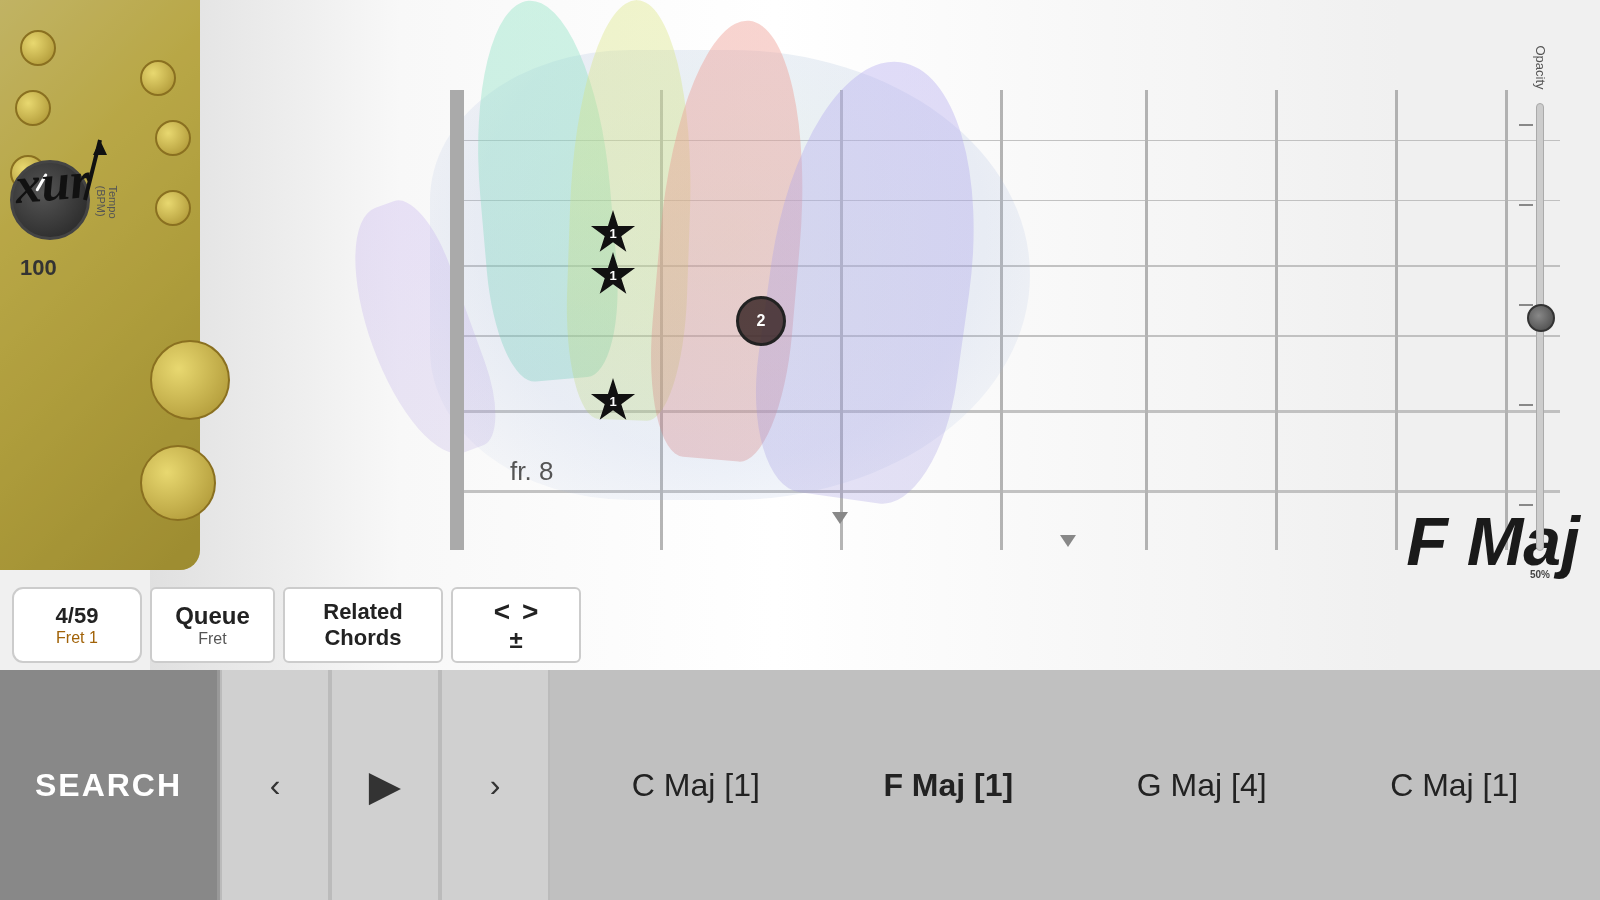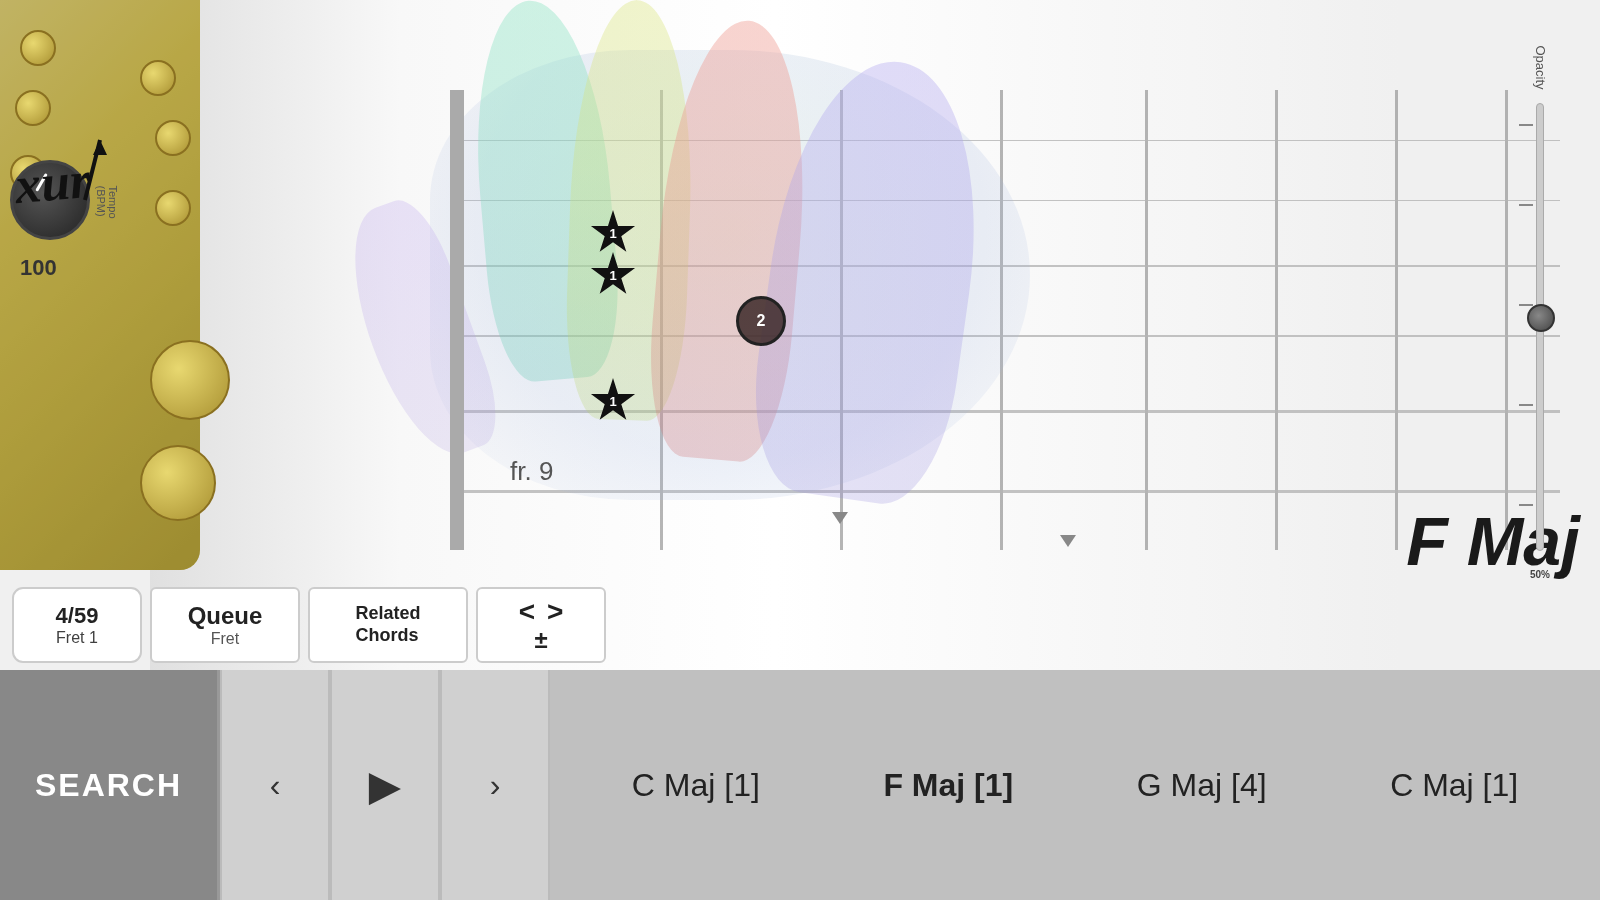--- a/index.html
+++ b/index.html
@@ -202,39 +202,39 @@
     }
 
     .btn-fret {
       width: 130px;
       font-size: 22px;
       border-radius: 11px;
     }
     .btn-fret .sub {
       font-size: 16px;
       font-weight: normal;
-      color: #404040;
+      color: #a16207;
     }
 
     .btn-queue {
-      width: 150px;
+      width: 125px;
       font-size: 24px;
       text-align: center;
     }
     .btn-queue .sub {
       font-size: 16px;
       font-weight: normal;
       color: #555;
     }
 
     .btn-related {
       width: 160px;
-      font-size: 18px;
+      font-size: 22px;
       line-height: 1.2;
-      text-align: left;
+      text-align: center;
     }
 
     .btn-nav {
       width: 130px;
       font-size: 28px;
       line-height: 1;
     }
     .btn-nav .row1 {
       display: flex;
       gap: 12px;
@@ -407,21 +407,21 @@
     display:flex;align-items:center;justify-content:center;color:white;font-size:16px;font-weight:bold;">
     <span>2</span>
   </div>
 
   <div style="position:absolute;left:590px;top:378px;width:46px;height:46px;background:#111;
     clip-path:polygon(50% 0%,61% 35%,98% 35%,68% 57%,79% 91%,50% 70%,21% 91%,32% 57%,2% 35%,39% 35%);
     display:flex;align-items:center;justify-content:center;">
     <span style="position:absolute;top:50%;left:50%;transform:translate(-50%,-50%);color:white;font-size:13px;font-weight:bold;">1</span>
   </div>
 
-  <div class="fret-label" style="left:510px;top:456px;">fr. 9</div>
+  <div class="fret-label" style="left:510px;top:456px;">fr. 8</div>
 
   <div class="tempo-area">
     <div class="tempo-knob">
 
       <div style="position:absolute;top:8px;left:22px;width:3px;height:20px;background:white;border-radius:2px;transform:rotate(30deg);transform-origin:bottom center;"></div>
     </div>
     <span class="tempo-label">Tempo<br>(BPM)</span>
     <div class="tempo-value">100</div>
   </div>
 

